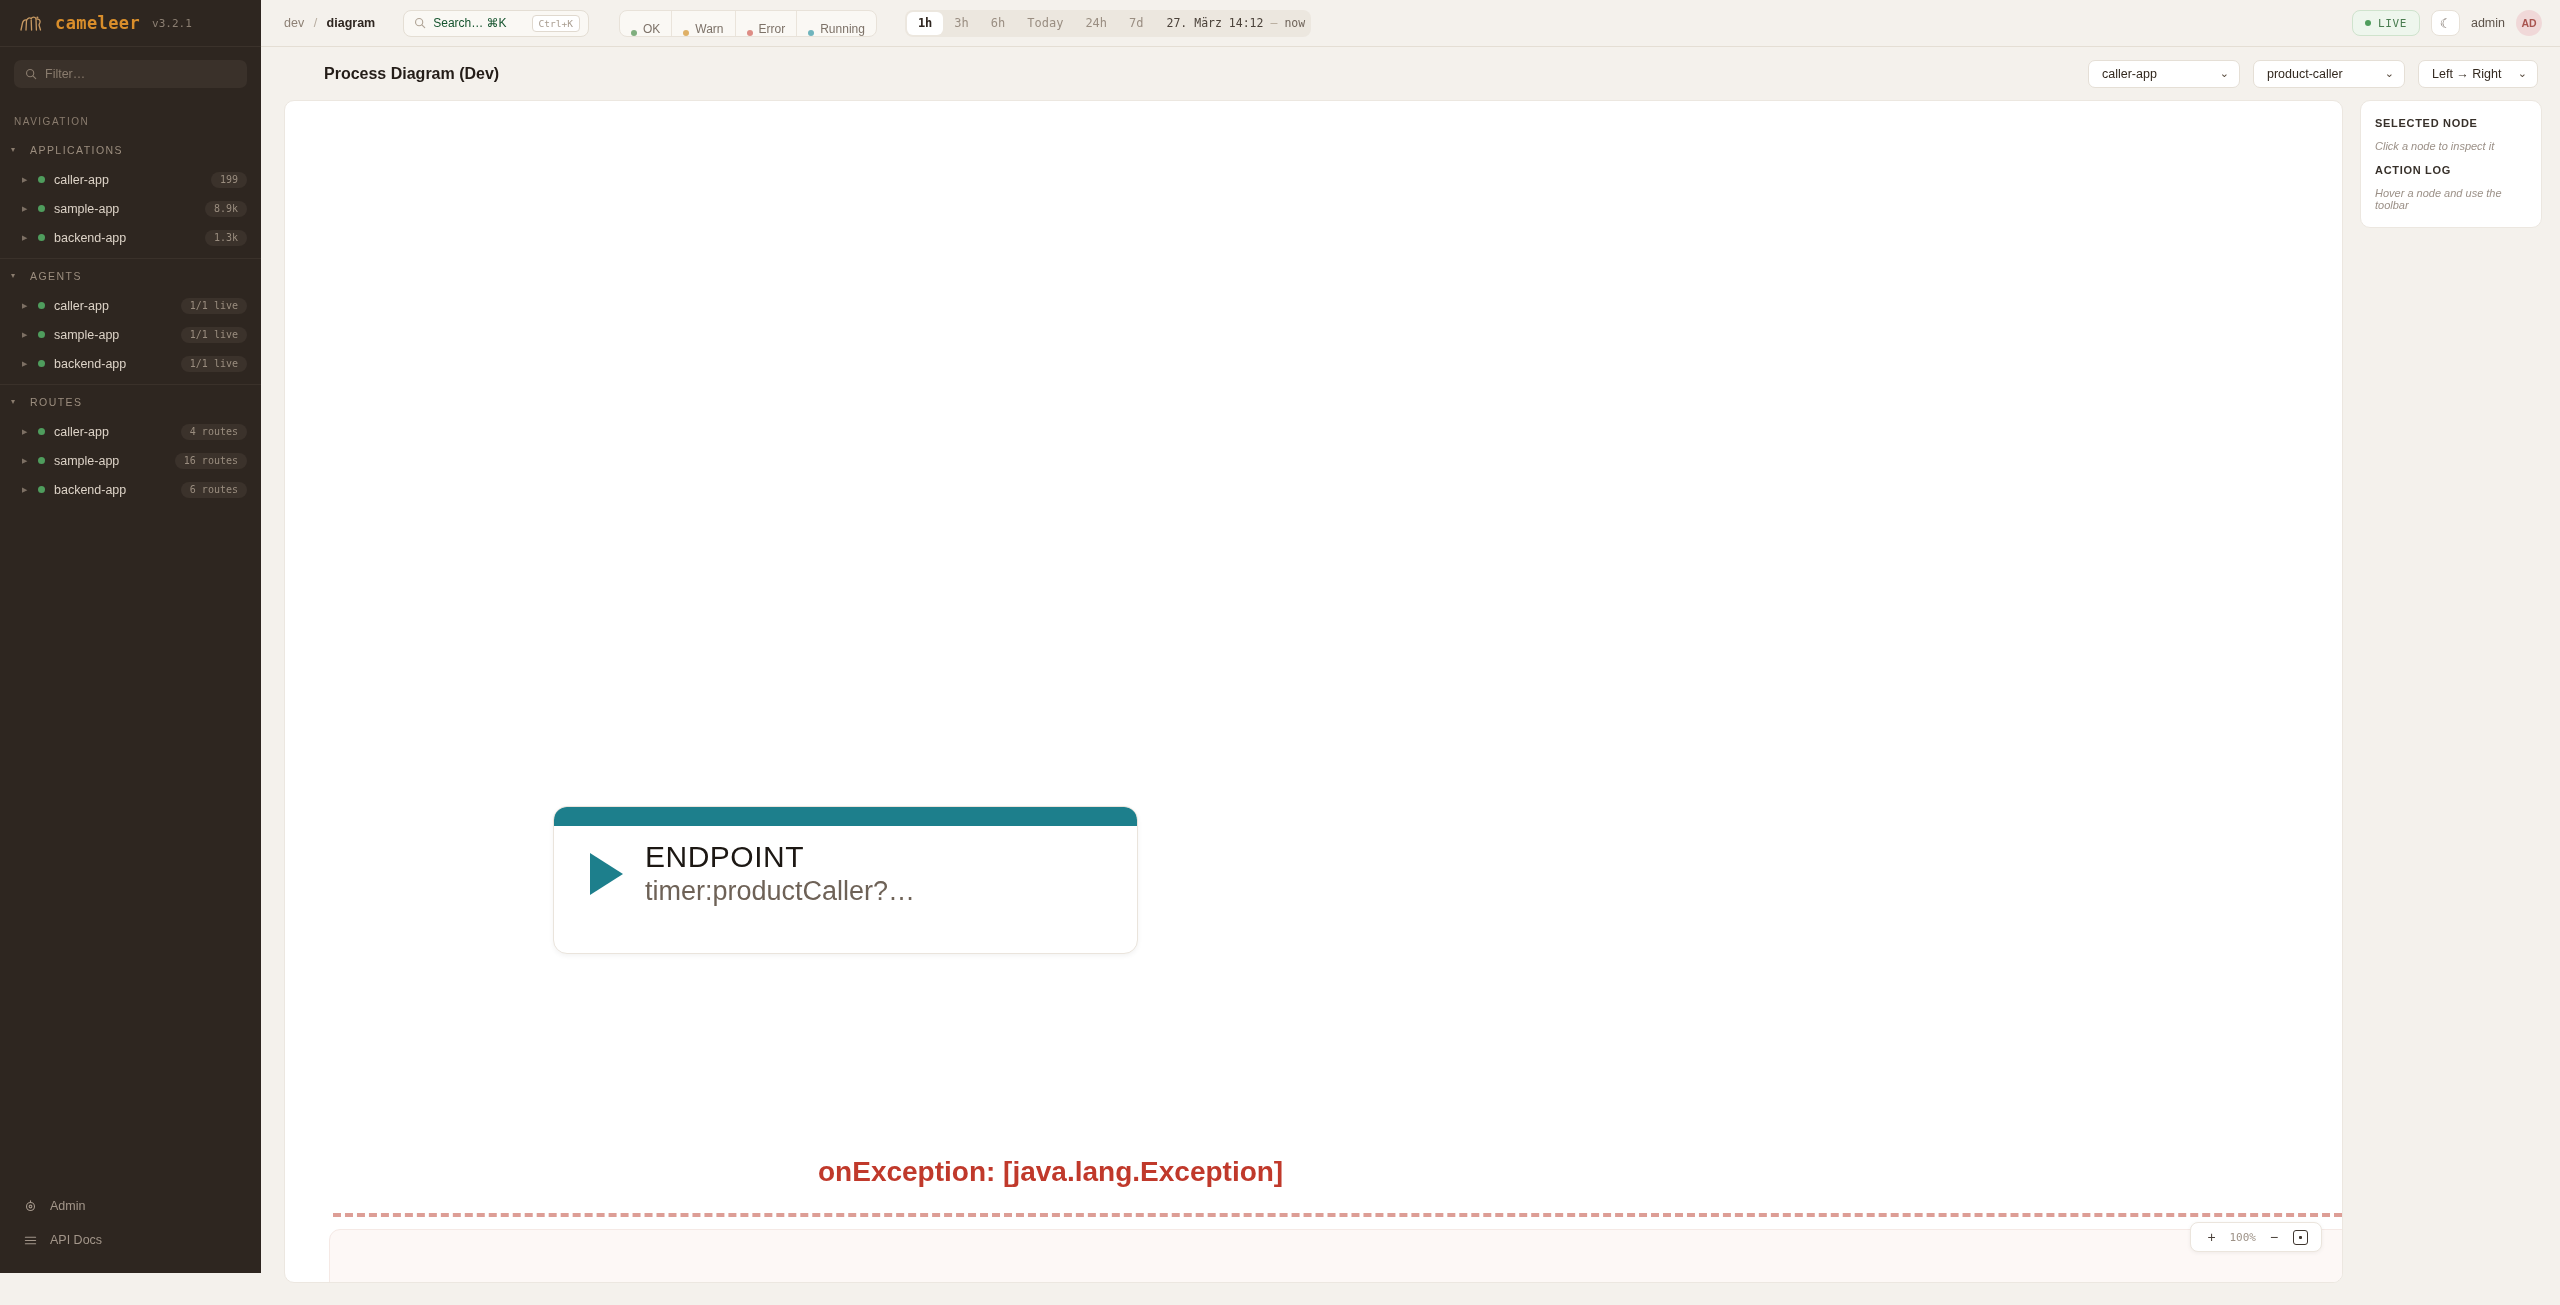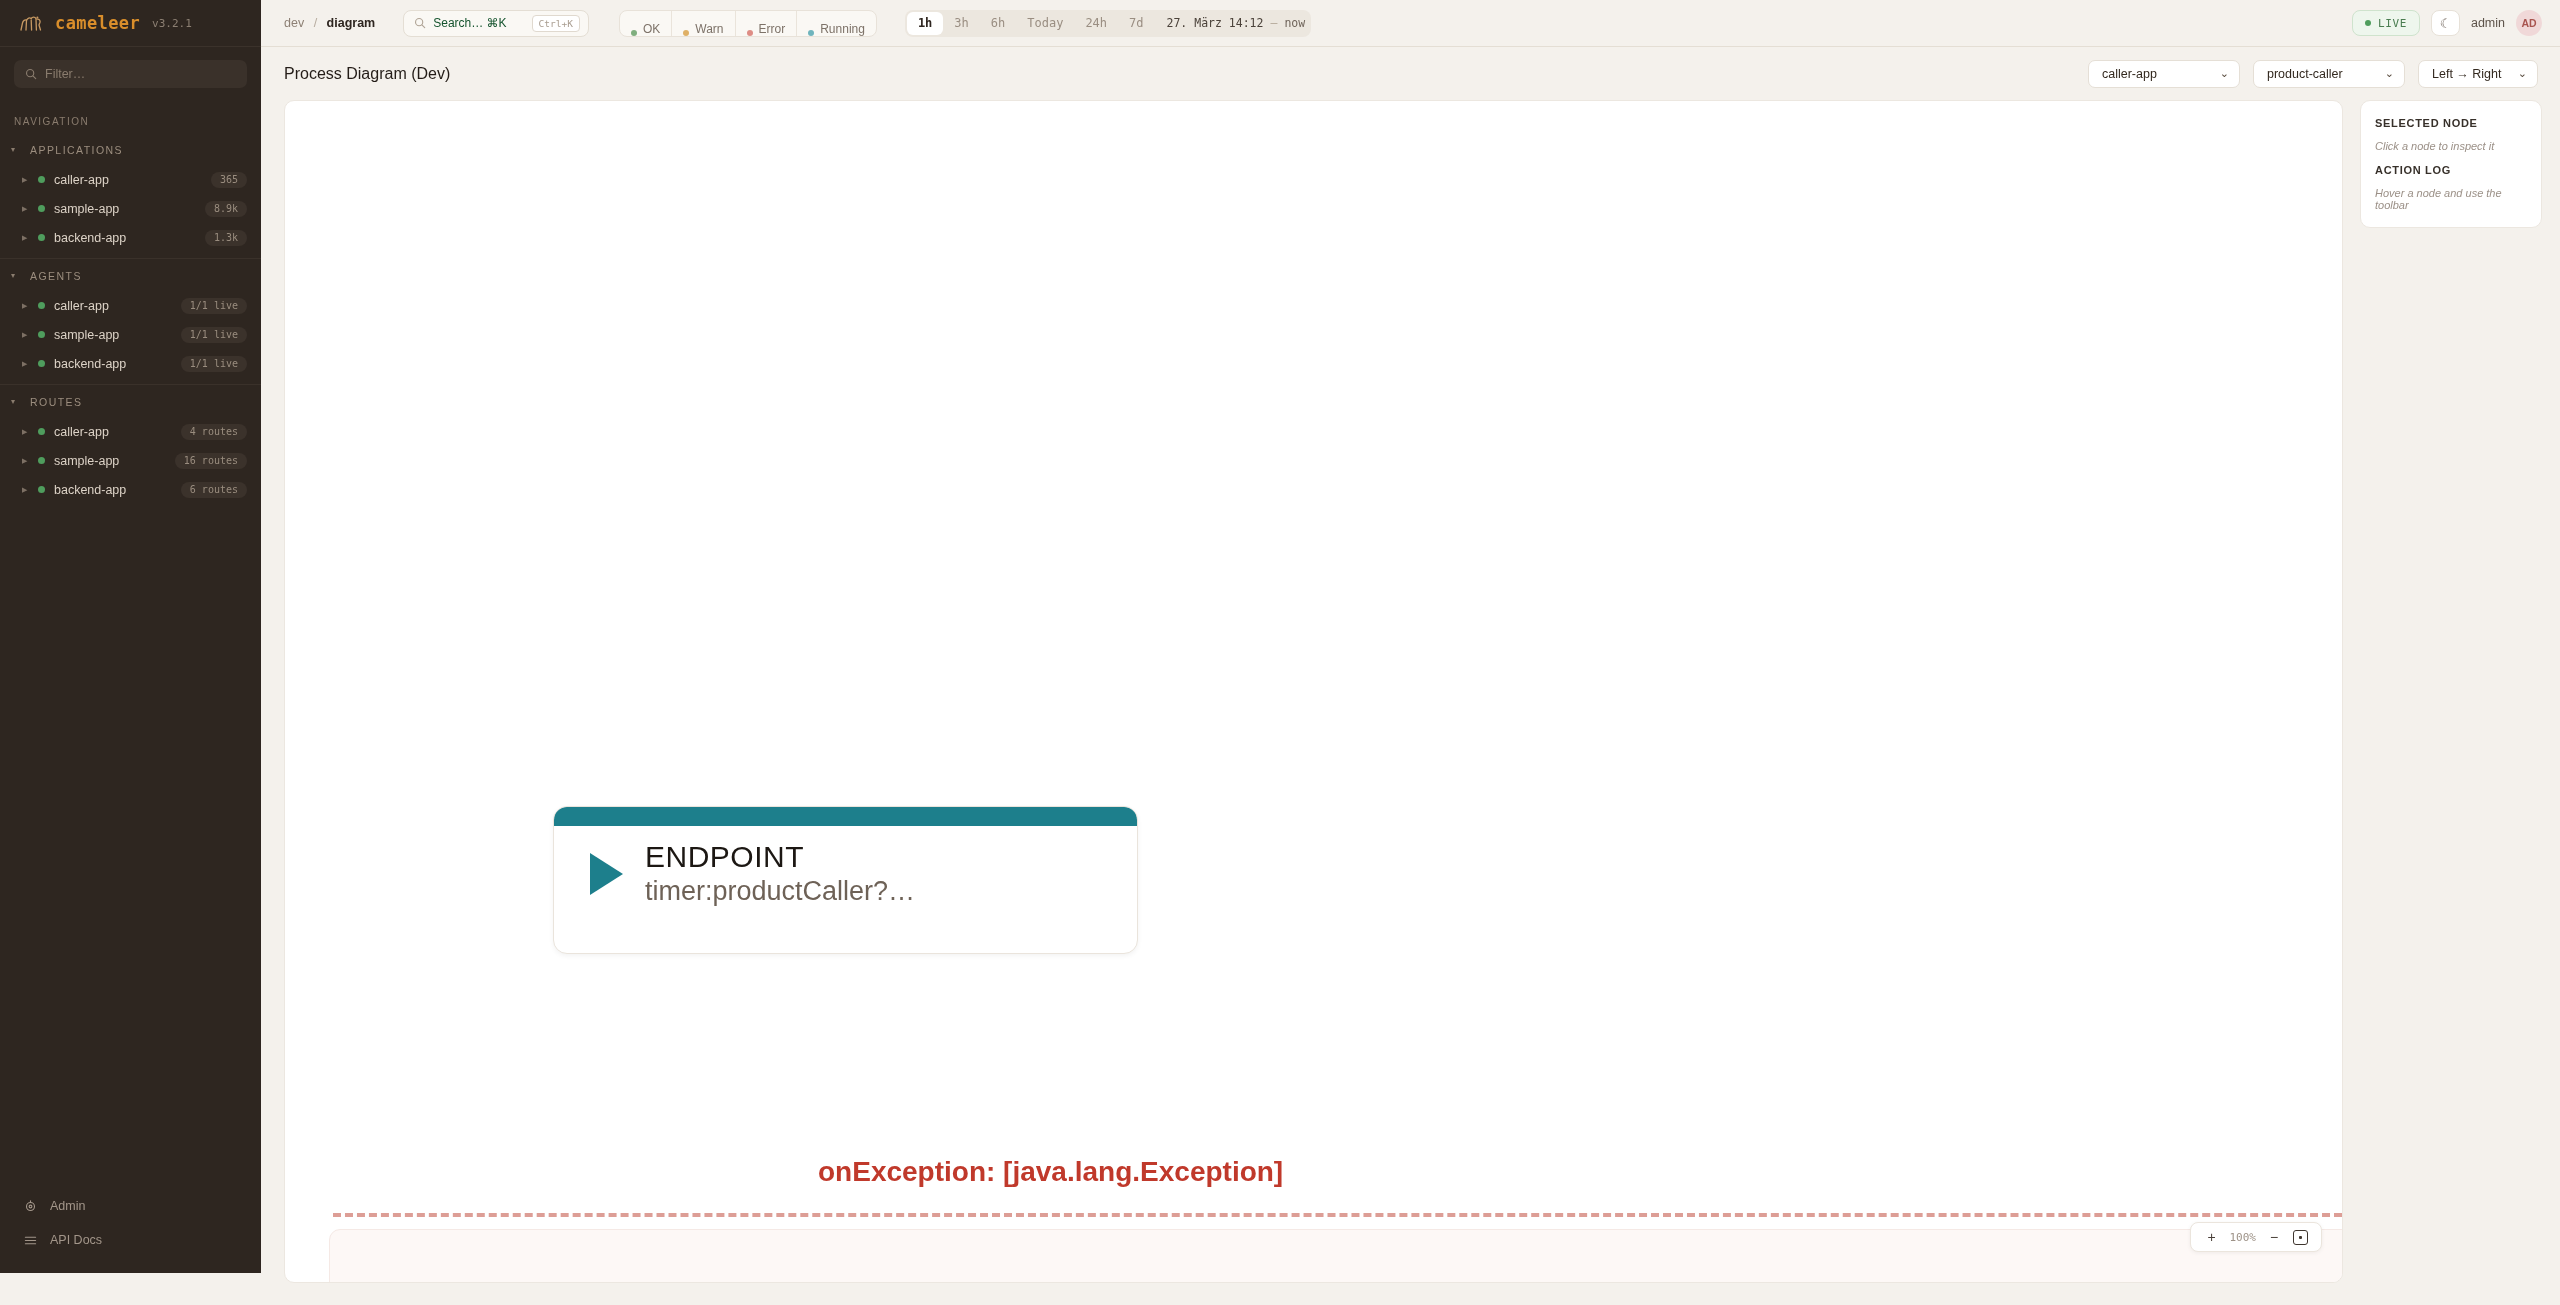--- a/index.html
+++ b/index.html
@@ -160,21 +160,21 @@
     width: 26px; height: 26px; border-radius: 50%; background: #f0d8d8;
     display: flex; align-items: center; justify-content: center;
     font-size: 10.5px; font-weight: 700; color: #a8544f; cursor: pointer;
   }
 
   
   .page-head {
     height: 53px; flex: 0 0 53px; display: flex; align-items: center;
     padding: 0 22px 0 23px; gap: 12px;
   }
-  .page-title { font-size: 16px; font-weight: 400; color: #241d18; }
+  .page-title { font-size: 16px; font-weight: 700; color: #241d18; margin-left: 40px; }
   .head-right { margin-left: auto; display: flex; align-items: center; gap: 13px; }
   .select {
     height: 28px; background: #fff; border: 1px solid #e5dfd6; border-radius: 7px;
     display: flex; align-items: center; gap: 10px; padding: 0 10px 0 13px;
     font-size: 12.5px; color: #33291f; cursor: pointer; white-space: nowrap;
   }
   .sel-app { width: 152px; }
   .sel-route { width: 152px; }
   .sel-dir { width: 120px; }
   .select .lbl { flex: 1 1 auto; }
@@ -284,21 +284,21 @@
 
       <div class="group">
         <div class="group-head">
           <span class="caret">▾</span>
           <span class="group-label">APPLICATIONS</span>
         </div>
         <div class="nav-item">
           <span class="item-caret">▶</span>
           <span class="dot"></span>
           <span class="item-label">caller-app</span>
-          <span class="badge">365</span>
+          <span class="badge">199</span>
         </div>
         <div class="nav-item">
           <span class="item-caret">▶</span>
           <span class="dot"></span>
           <span class="item-label">sample-app</span>
           <span class="badge">8.9k</span>
         </div>
         <div class="nav-item">
           <span class="item-caret">▶</span>
           <span class="dot"></span>

